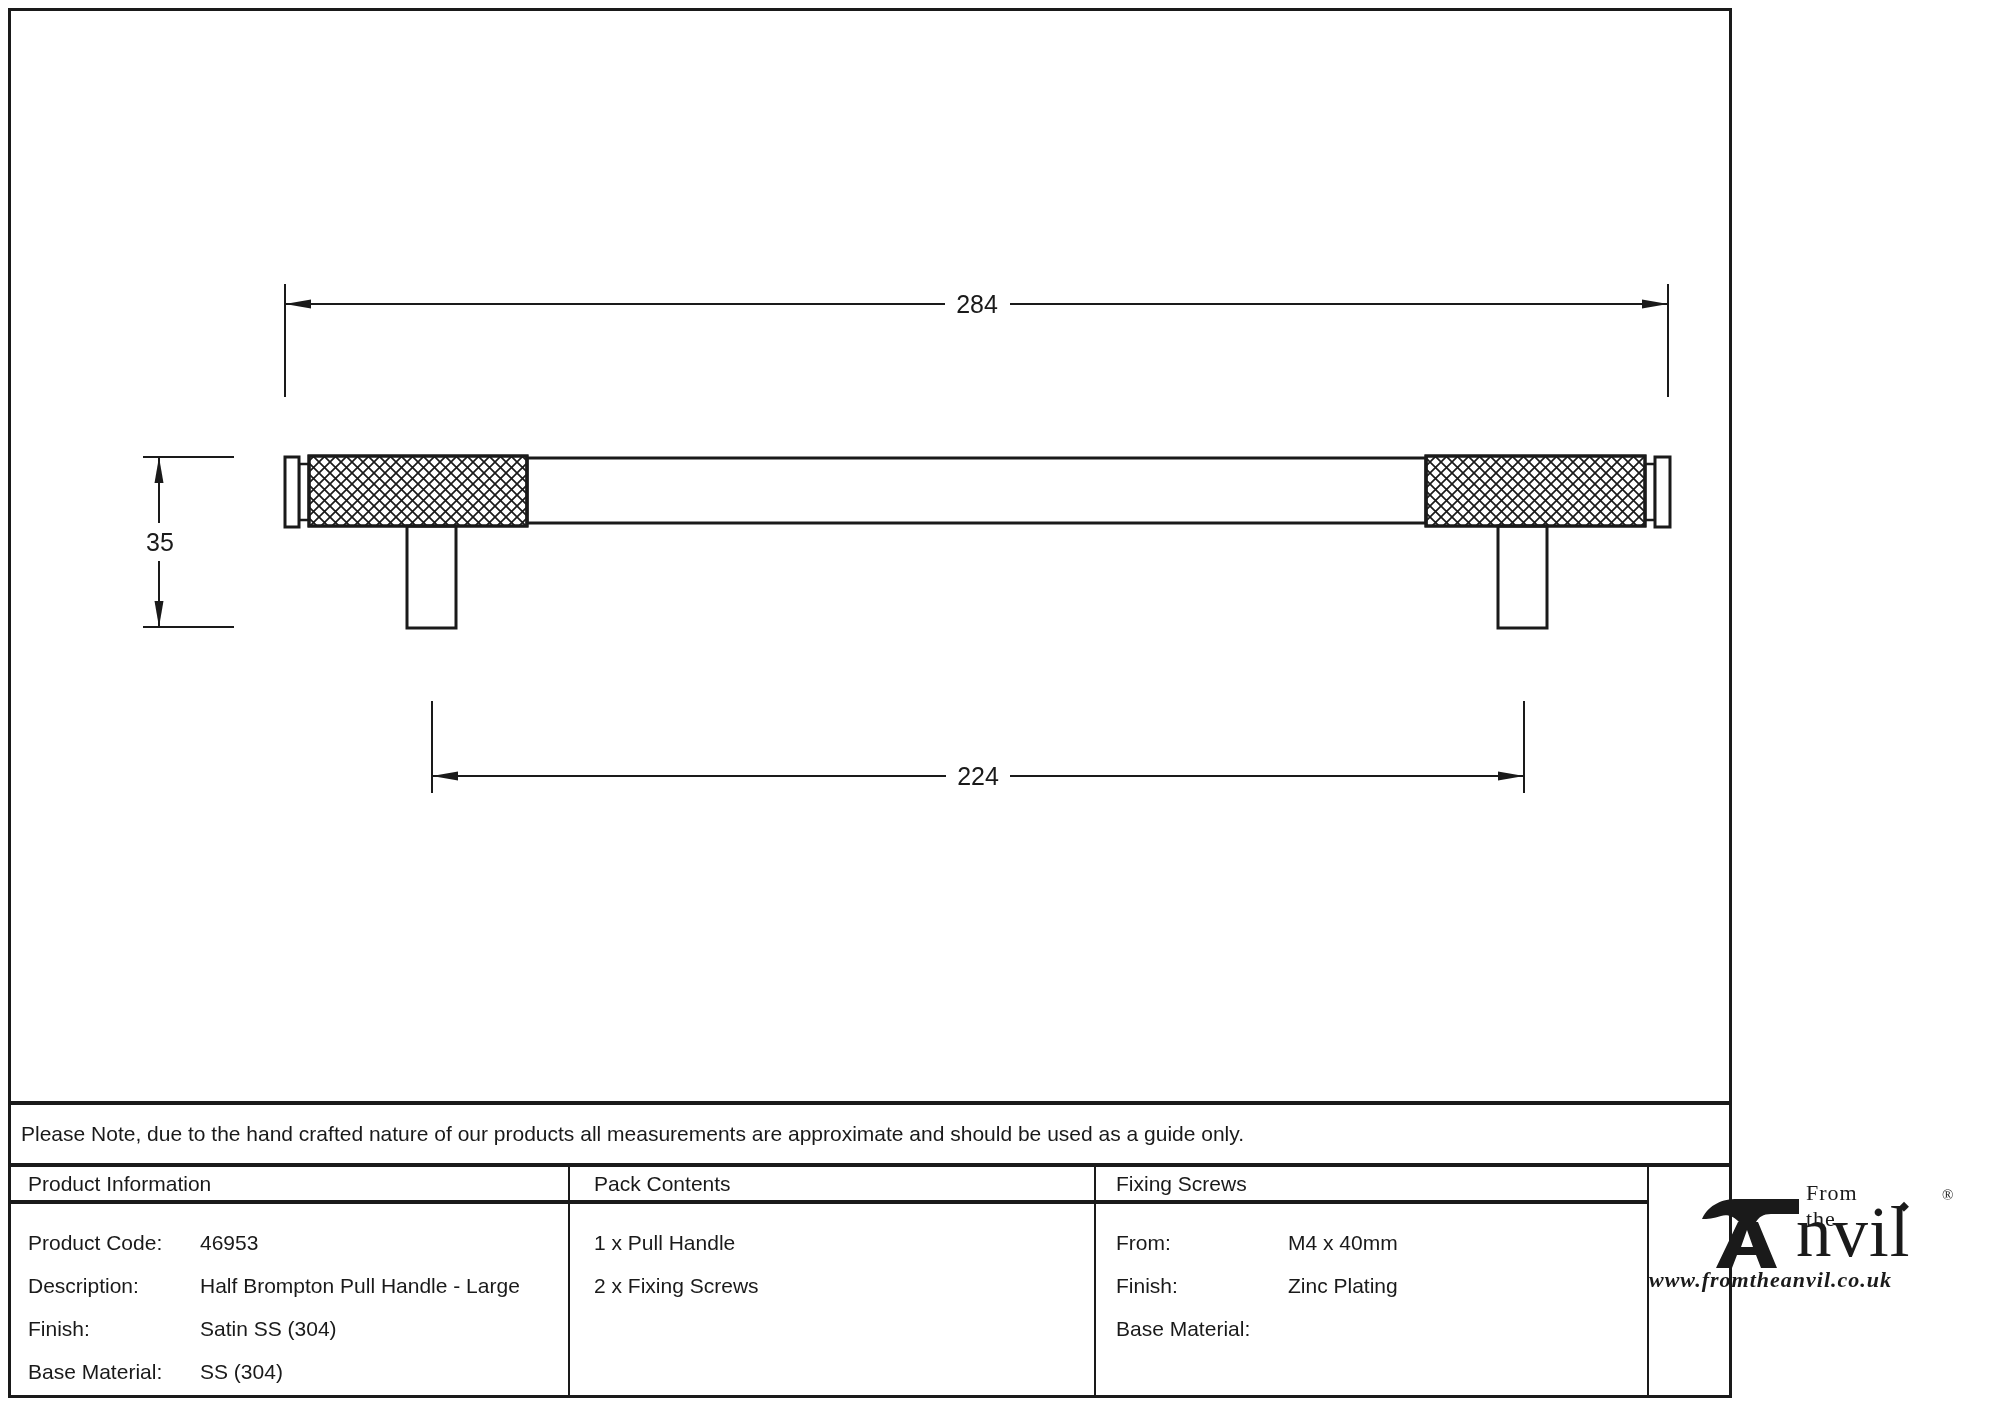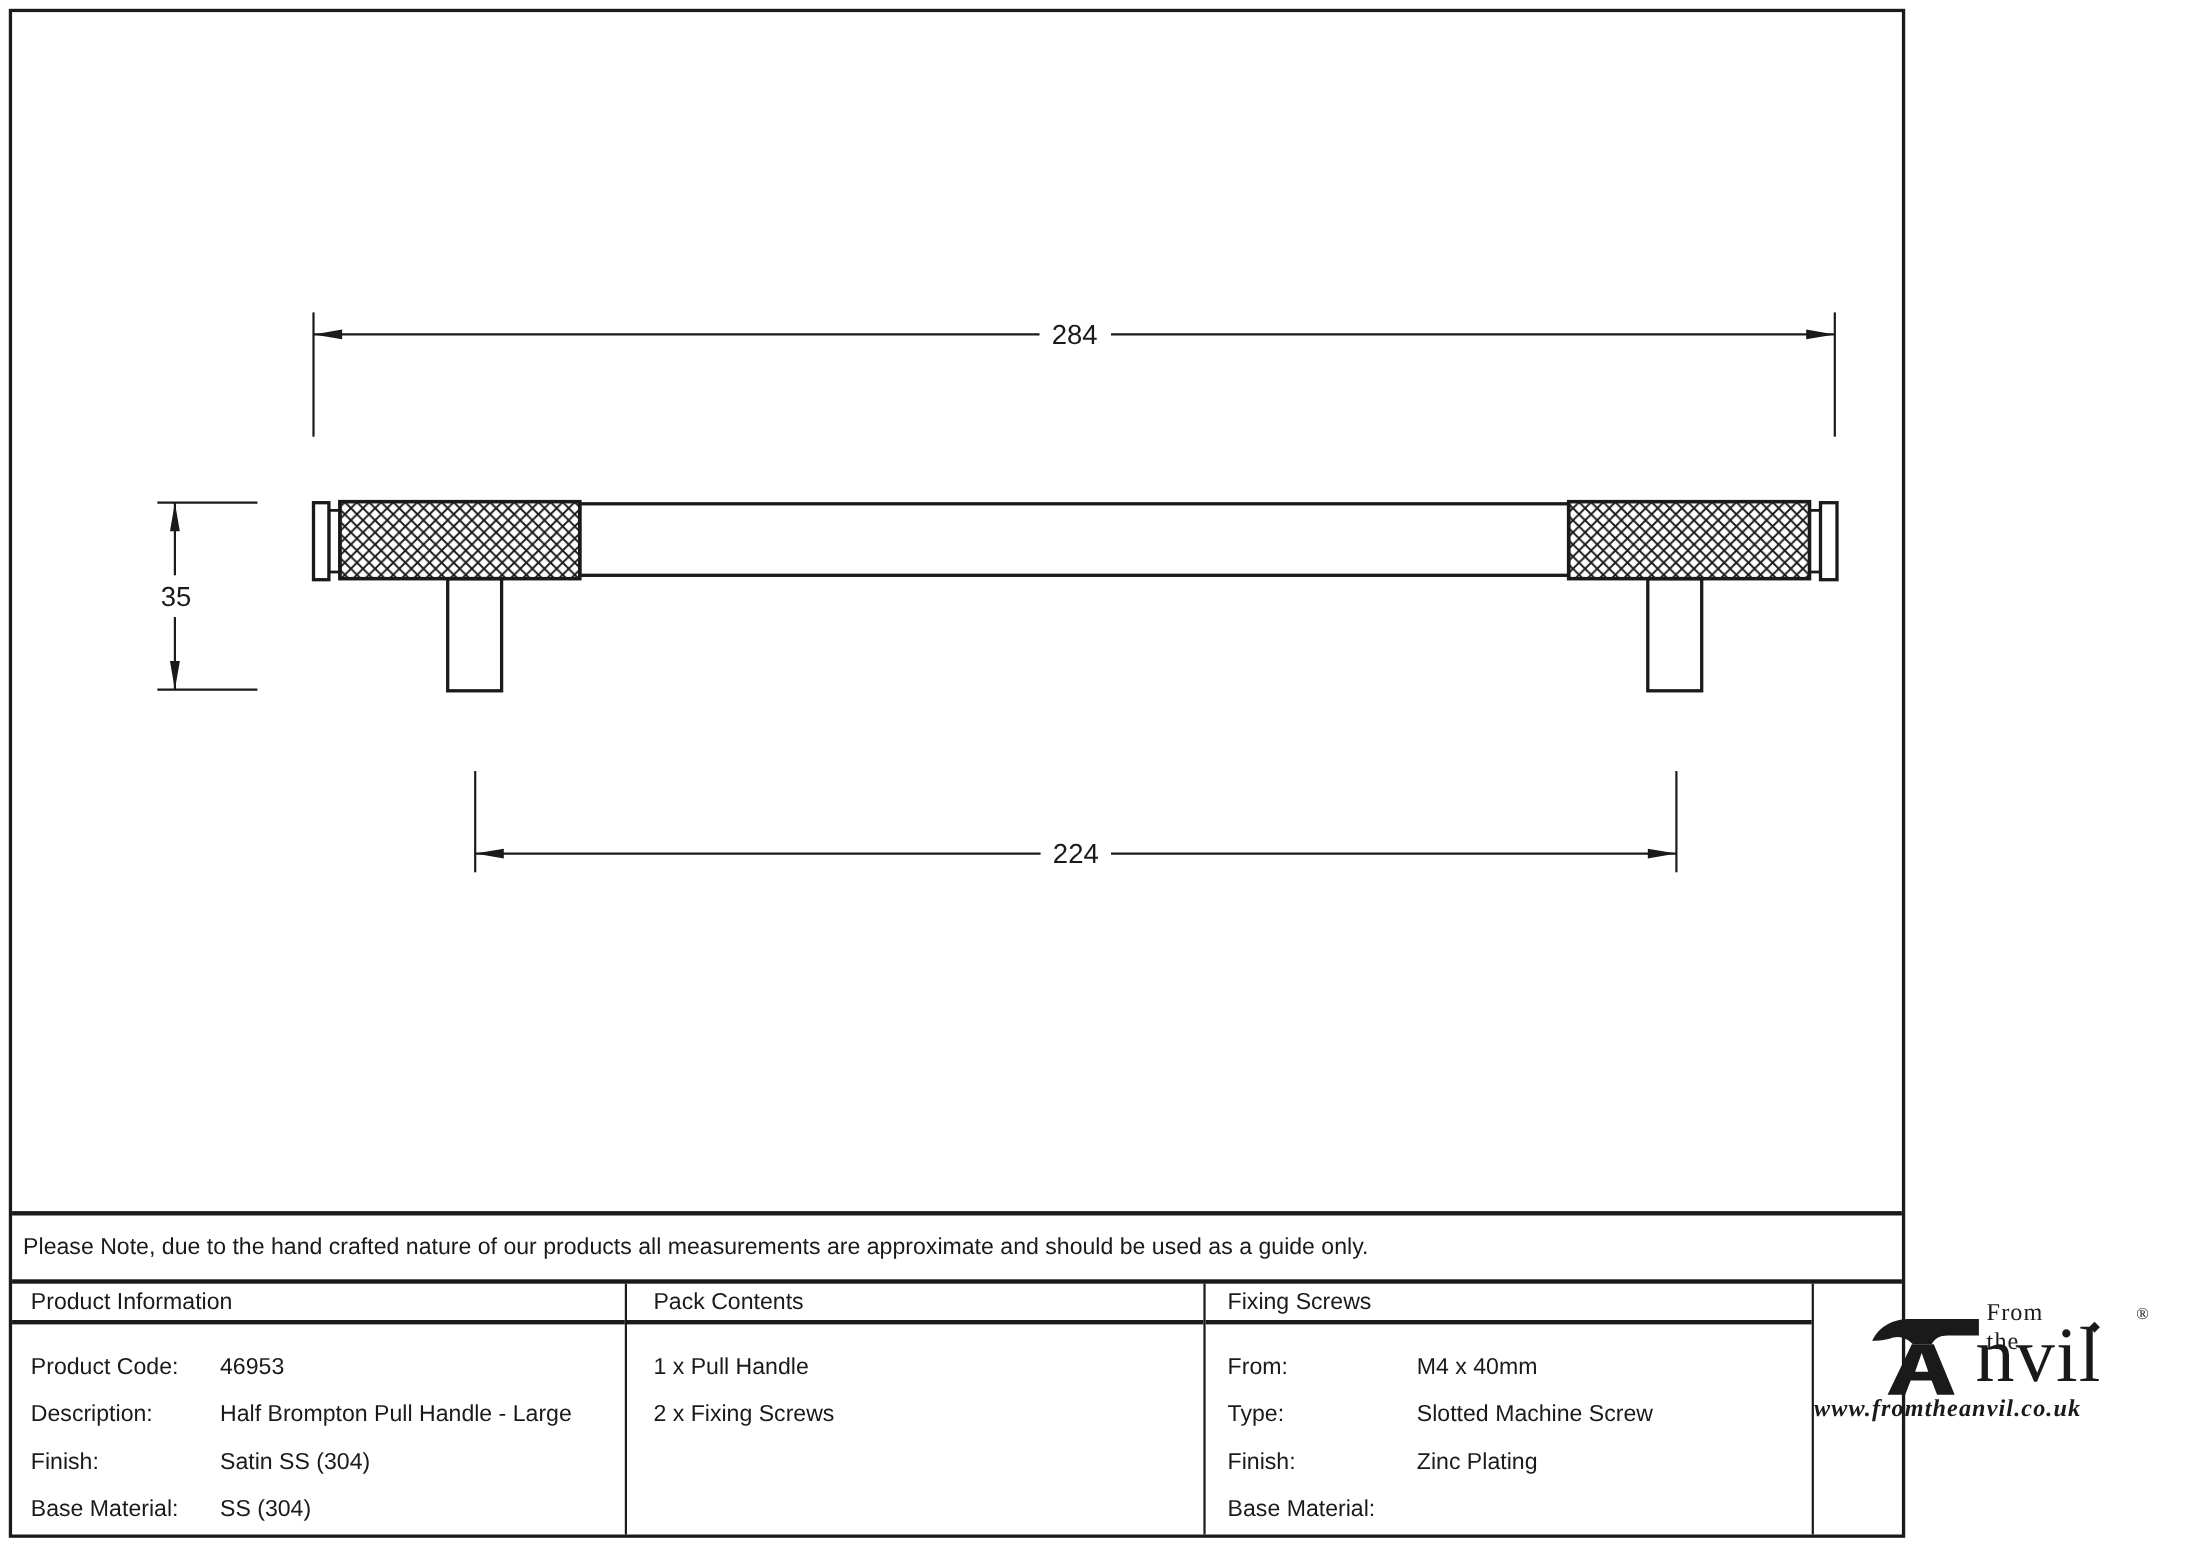--- a/index.html
+++ b/index.html
@@ -162,24 +162,20 @@
       </div>
 
       <div class="col">
         <div class="cell-header pad-c">Fixing Screws</div>
         <div class="cell-body pad-c">
           <div class="kv">
             <span>From:</span>
             <span>M4 x 40mm</span>
           </div>
           <div class="kv">
-            <span>Type:</span>
-            <span>Slotted Machine Screw</span>
-          </div>
-          <div class="kv">
             <span>Finish:</span>
             <span>Zinc Plating</span>
           </div>
           <div class="kv">
             <span>Base Material:</span>
           </div>
         </div>
       </div>
 
       <div class="col logo-cell">

